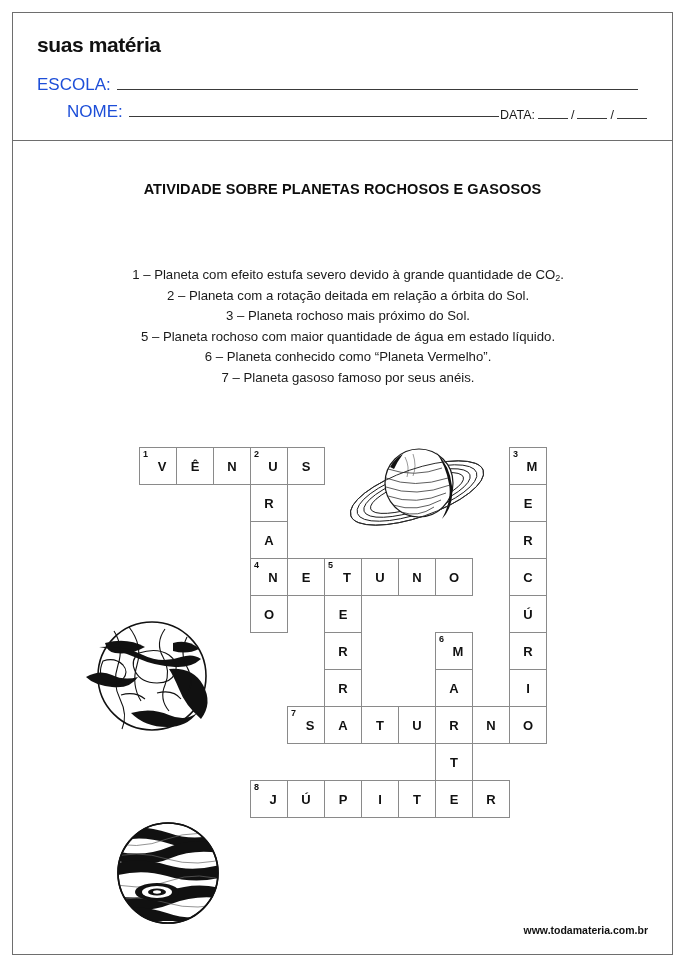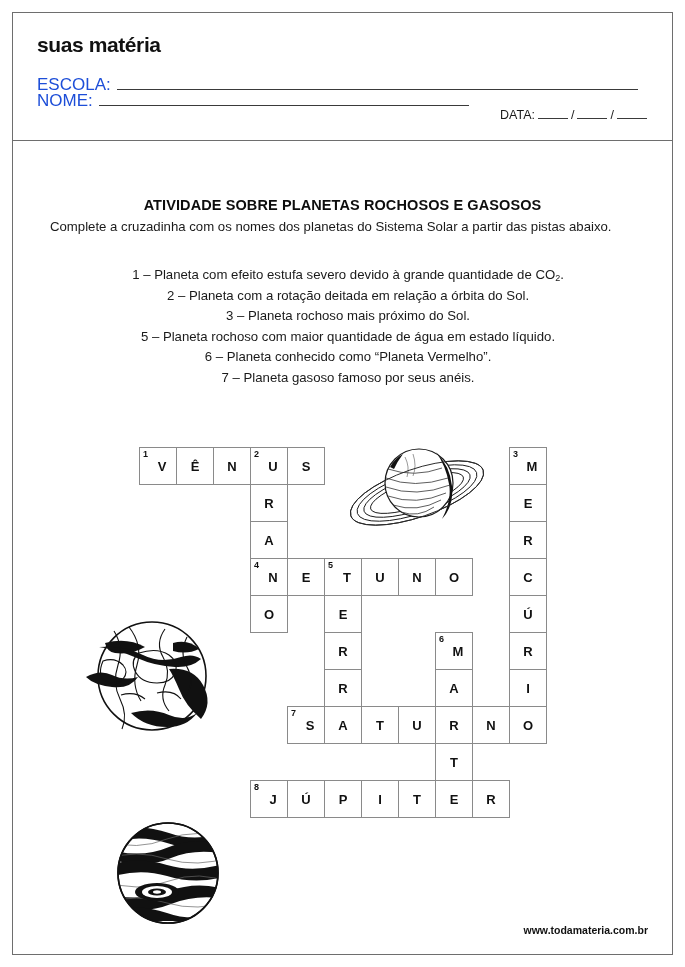--- a/index.html
+++ b/index.html
@@ -30,29 +30,29 @@
     color: #111;
   }
   .field-row { position: absolute; left: 24px; font-size: 17px; color: #1d4ed8; }
   .field-row .lbl { display: inline-block; vertical-align: baseline; }
   .rule {
     display: inline-block; vertical-align: baseline;
     border-bottom: 1px solid #3a3a3a; height: 11px;
   }
   #escola-row { top: 62px; }
   #escola-rule { width: 521px; margin-left: 6px; }
-  #nome-row { top: 78px; }
+  #nome-row { top: 89px; margin-left: 30px; }
   #nome-rule { width: 370px; margin-left: 6px; }
   #data-row { position: absolute; left: 487px; top: 95px; font-size: 12.5px; color: #1a1a1a; text-align: center; }
   .dash { display: inline-block; width: 30px; border-bottom: 1px solid #3a3a3a; height: 11px; margin: 0 3px; }
   .slash { display: inline-block; }
 
   
   .title {
-    position: absolute; left: 0; right: 0; top: 184px;
+    position: absolute; left: 0; right: 0; top: 168px;
     text-align: center;
     font-size: 14.5px; font-weight: bold; letter-spacing: 0.1px;
     color: #0d0d0d;
   }
   .intro {
     position: absolute; left: 37px; top: 205px; width: 590px;
     font-size: 13.2px; line-height: 1.34; color: #1a1a1a;
   }
   .clues {
     position: absolute; left: 35px; top: 252px; width: 600px;
@@ -113,21 +113,20 @@
       <div class="field-row" id="nome-row">
         <span class="lbl">NOME:</span><span class="rule" id="nome-rule"></span>
       </div>
 
       <div id="data-row">
         <span class="lbl">DATA:</span><span class="dash"></span><span class="slash">/</span><span class="dash"></span><span class="slash">/</span><span class="dash"></span>
       </div>
     </div>
 
     <div class="title">ATIVIDADE SOBRE PLANETAS ROCHOSOS E GASOSOS</div>
-    <div class="intro">Complete a cruzadinha com os nomes dos planetas do Sistema Solar a partir das pistas abaixo.</div>
 
     <div class="clues" id="clues-list">
         <div><span>1 </span><span>– Planeta com efeito estufa severo devido à grande quantidade de CO</span><sub>2</sub><span>.</span></div>
         <div><span>2 </span><span>– Planeta com a rotação deitada em relação a órbita do Sol.</span></div>
         <div><span>3 </span><span>– Planeta rochoso mais próximo do Sol.</span></div>
         <div><span>5 </span><span>– Planeta rochoso com maior quantidade de água em estado líquido.</span></div>
         <div><span>6 </span><span>– Planeta conhecido como “Planeta Vermelho”.</span></div>
         <div><span>7 </span><span>– Planeta gasoso famoso por seus anéis.</span></div>
       </div>
 

